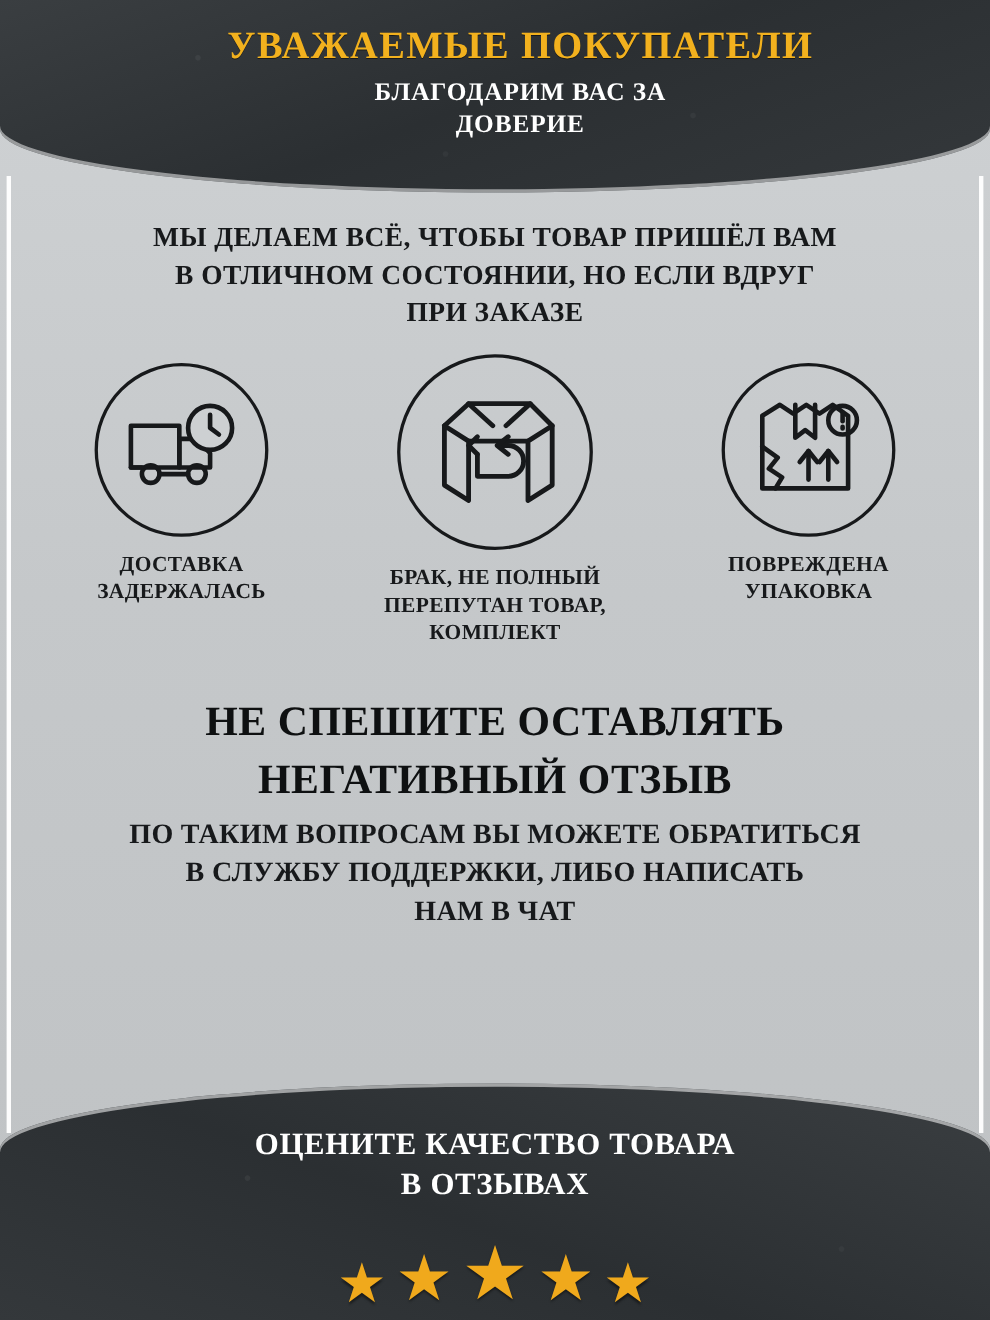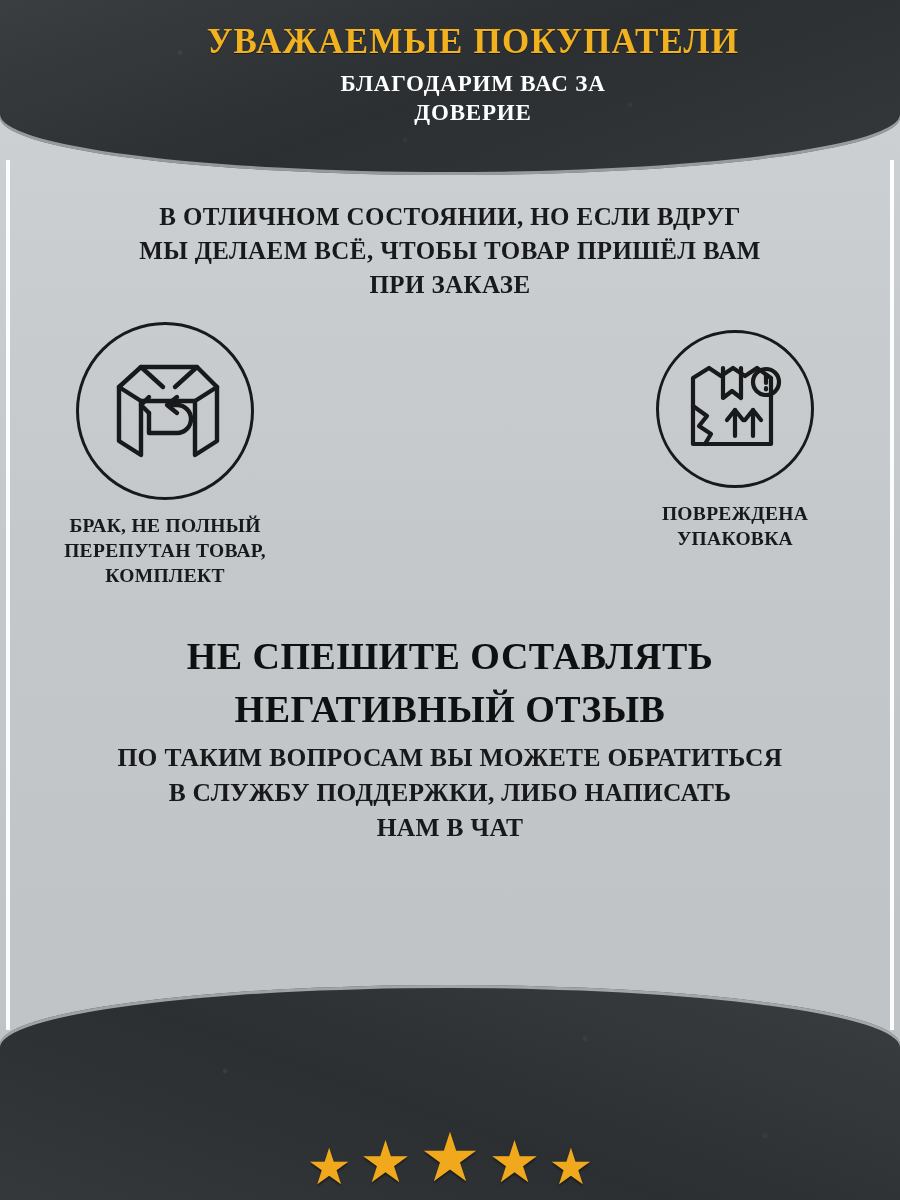--- a/index.html
+++ b/index.html
@@ -220,27 +220,47 @@
         <div>БЛАГОДАРИМ ВАС ЗА</div>
         <div>ДОВЕРИЕ</div>
       </div>
     </div>
   </div>
 
   <div class="edge-left"></div>
   <div class="edge-right"></div>
 
   <div class="intro">
+    <div>МЫ ДЕЛАЕМ ВСЁ, ЧТОБЫ ТОВАР ПРИШЁЛ ВАМ</div>
     <div>В ОТЛИЧНОМ СОСТОЯНИИ, НО ЕСЛИ ВДРУГ</div>
-    <div>МЫ ДЕЛАЕМ ВСЁ, ЧТОБЫ ТОВАР ПРИШЁЛ ВАМ</div>
     <div>ПРИ ЗАКАЗЕ</div>
   </div>
 
   <div class="icons-row">
 
+    <div class="icon-cell">
+      <div class="icon-circle">
+        <span>
+          <svg width="104" height="84" viewBox="0 0 104 84" fill="none" stroke="#17191b" stroke-width="4.2" stroke-linecap="round" stroke-linejoin="round">
+            <path d="M6 22h44v38H6z"></path>
+            <path d="M50 34h16l12 13v13H50z"></path>
+            <circle cx="24" cy="66" r="8"></circle>
+            <circle cx="66" cy="66" r="8"></circle>
+            <path d="M32 66h26"></path>
+            <path d="M6 60h10"></path>
+            <circle cx="78" cy="24" r="20" fill="#cdd0d2"></circle>
+            <path d="M78 12v12l8 6"></path>
+          </svg>
+        </span>
+      </div>
+      <div class="icon-caption">
+        <div>ДОСТАВКА</div>
+        <div>ЗАДЕРЖАЛАСЬ</div>
+      </div>
+    </div>
 
     <div class="icon-cell">
       <div class="icon-circle big">
         <span>
           <svg width="120" height="104" viewBox="0 0 120 104" fill="none" stroke="#17191b" stroke-width="4.4" stroke-linecap="round" stroke-linejoin="round">
             <path d="M14 30 36 10h56l20 20"></path>
             <path d="M14 30v54l22 14V44z"></path>
             <path d="M112 30v54l-22 14V44z"></path>
             <path d="M36 44h54"></path>
             <path d="M36 10l22 20M92 10 70 30"></path>
@@ -287,20 +307,24 @@
     <div>НЕГАТИВНЫЙ ОТЗЫВ</div>
   </div>
 
   <div class="note">
     <div>ПО ТАКИМ ВОПРОСАМ ВЫ МОЖЕТЕ ОБРАТИТЬСЯ</div>
     <div>В СЛУЖБУ ПОДДЕРЖКИ, ЛИБО НАПИСАТЬ</div>
     <div>НАМ В ЧАТ</div>
   </div>
 
   <div class="footer">
+    <div class="footer-title">
+      <div>ОЦЕНИТЕ КАЧЕСТВО ТОВАРА</div>
+      <div>В ОТЗЫВАХ</div>
+    </div>
     <div class="stars">
       <span class="star s1">★</span>
       <span class="star s2">★</span>
       <span class="star s3">★</span>
       <span class="star s4">★</span>
       <span class="star s5">★</span>
     </div>
   </div>
 
 </div>

